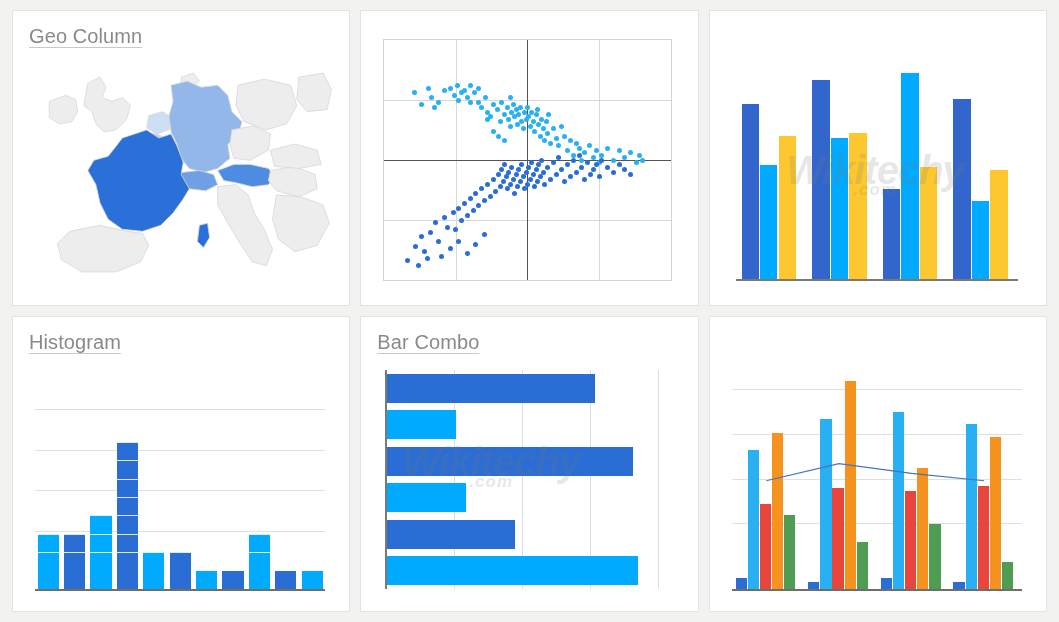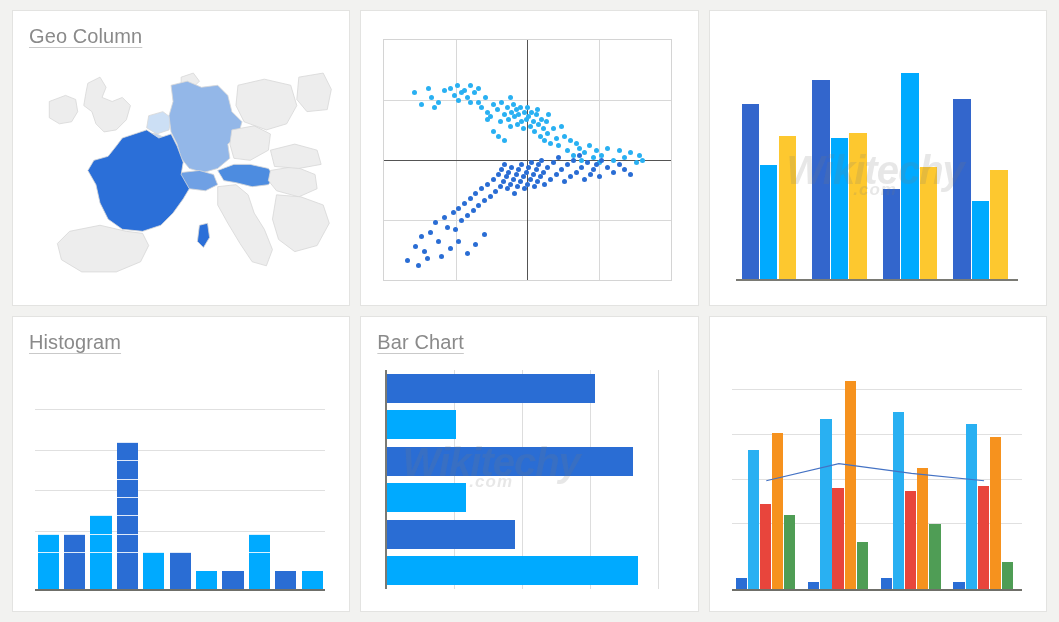--- a/index.html
+++ b/index.html
@@ -434,21 +434,21 @@
             </div>
             <div class="hbar" title="bin 10: 1" style="left: 91.8182%; width: 7.27273%; height: 7.63636%; background: rgb(0, 170, 255);">
               <div class="hcell" style="height: 100%; background: rgb(0, 170, 255);"></div>
             </div>
           </div>
       </div>
     </div>
   </div>
 
   <div class="card">
-    <a class="card-title" href="#">Bar Chart</a>
+    <a class="card-title" href="#">Bar Combo</a>
     <div class="plot">
       <div class="bar-wrap">
         <div class="bar-plot" id="barPlot">
           <div class="watermark" style="left:6%; top:34%;">
             <span class="wm-main">Wikitechy</span>
             <span class="wm-sub">.com</span>
           </div>
           <div class="bar-axis"></div>
         <div class="b-gl" style="left: 23.8095%;"></div>
             <div class="b-gl" style="left: 47.619%;"></div>

